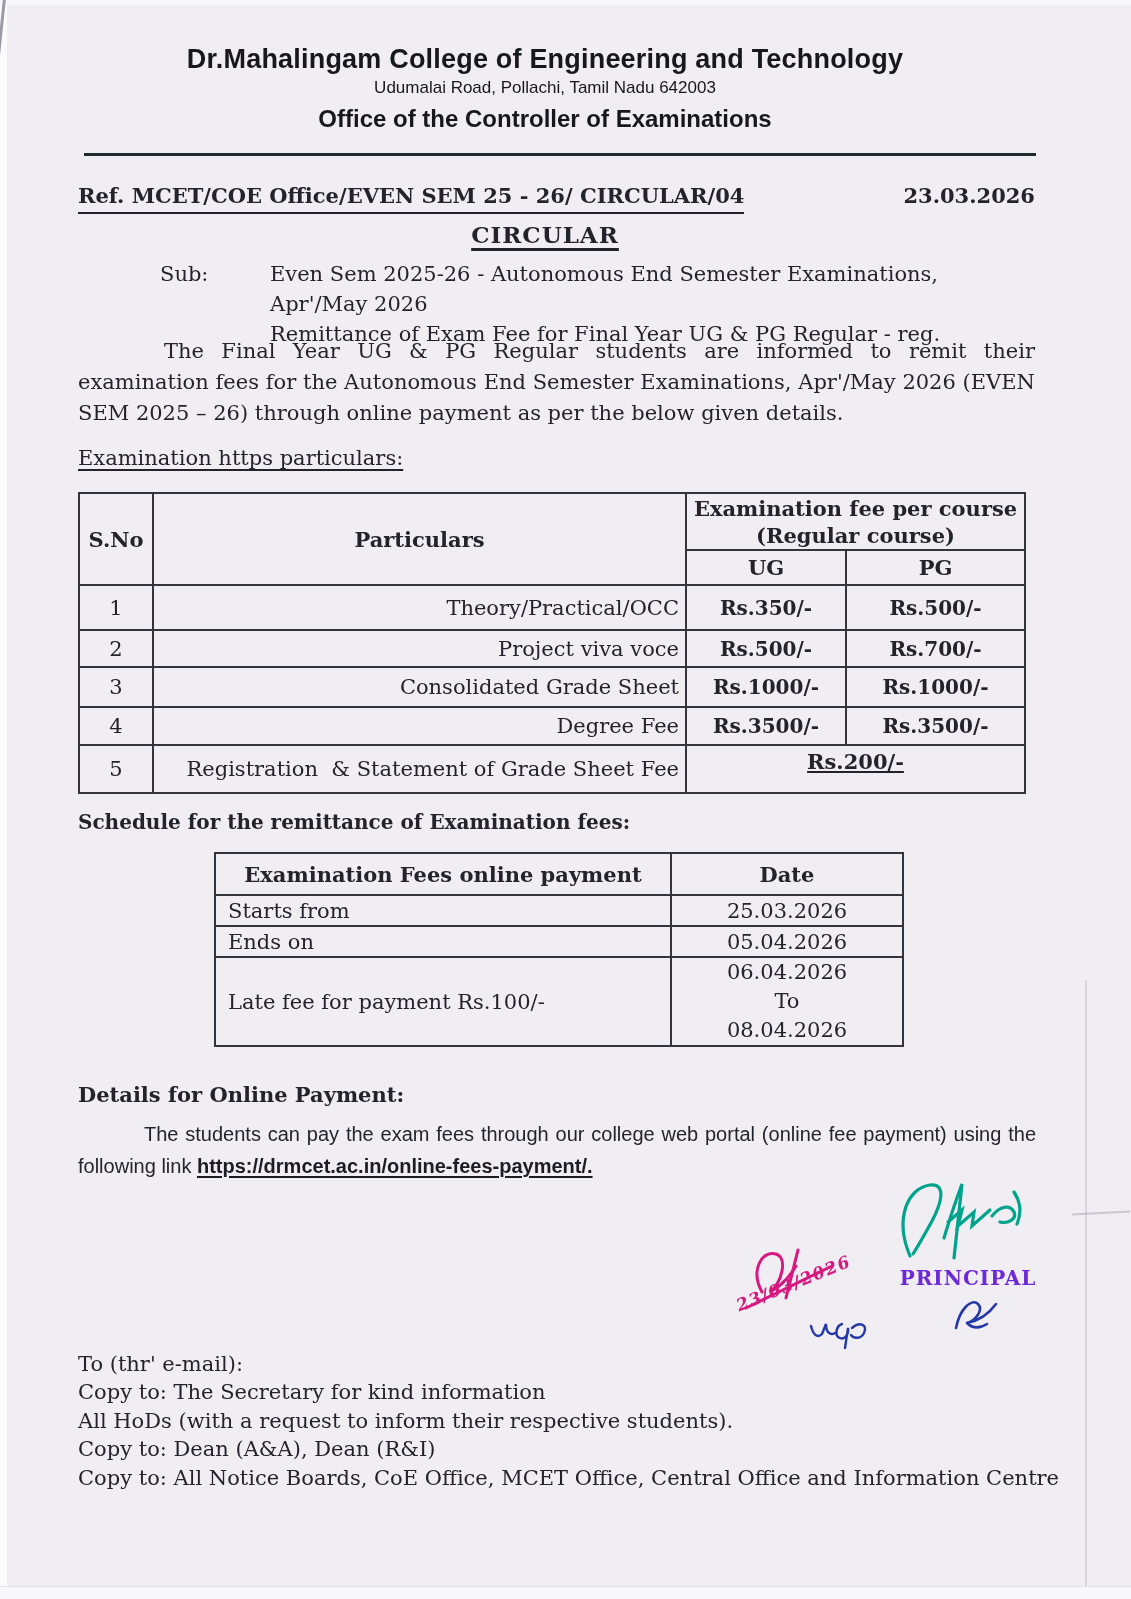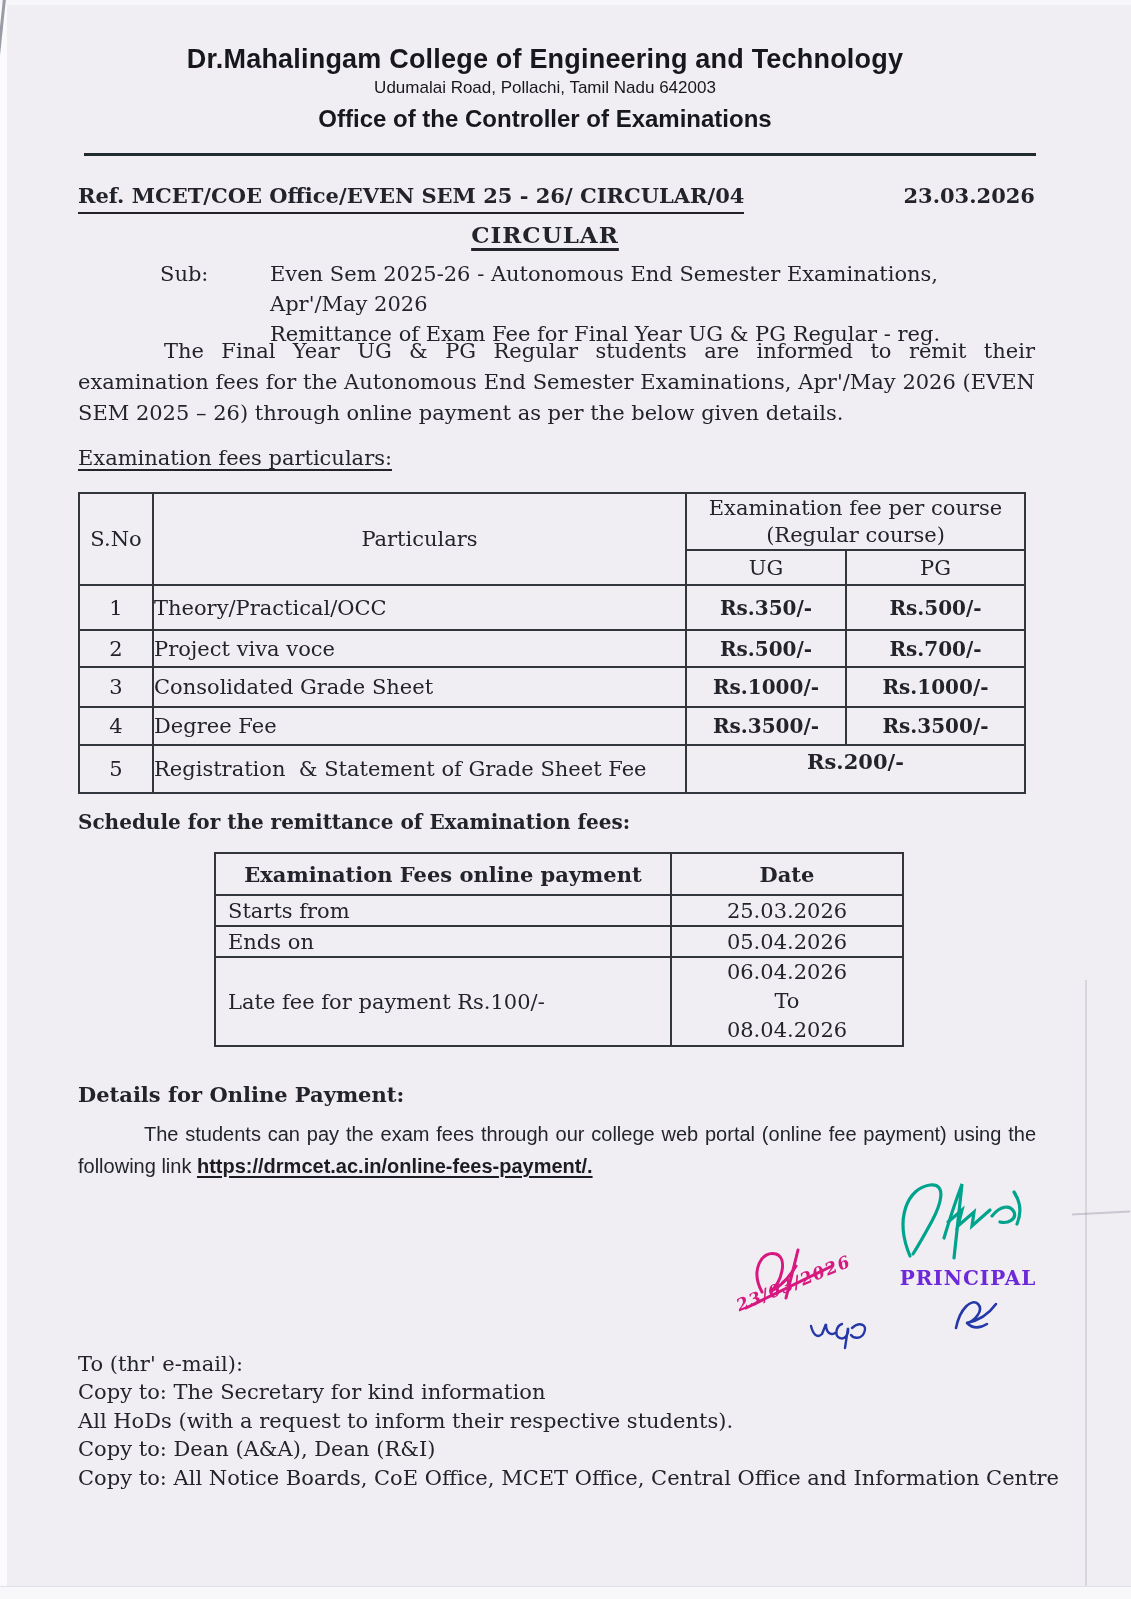--- a/index.html
+++ b/index.html
@@ -44,27 +44,27 @@
   
   .body-par{position:absolute;top:336px;left:78px;width:957px;margin:0;
     font-size:21px;line-height:31px;text-align:justify;text-indent:86px;}
 
   
   .fees-heading{position:absolute;top:446px;left:78px;font-size:21px;
     text-decoration:underline;text-underline-offset:4px;text-decoration-thickness:1.5px;}
   table{border-collapse:collapse;table-layout:fixed;}
   .fees-table{position:absolute;top:492px;left:78px;width:946px;font-size:21px;}
   .fees-table th,.fees-table td{border:2px solid #33353d;padding:0 6px;}
-  .fees-table th{font-weight:normal;text-align:center;}
+  .fees-table th{font-weight:bold;text-align:center;}
   .fee-group{line-height:27px;height:57px;}
   .row-ugpg th{height:35px;}
   .fees-table td.sno{text-align:center;}
-  .fees-table td.part{text-align:left;padding-left:0;white-space:pre-wrap;margin-top:24px;}
+  .fees-table td.part{text-align:right;padding-left:0;white-space:pre-wrap;margin-top:24px;}
   .fees-table td.fee{text-align:center;font-weight:bold;font-size:20px;}
-  .fees-table td.fee-merged{text-align:center;font-weight:bold;font-size:21px;vertical-align:top;padding-top:3px;}
+  .fees-table td.fee-merged{text-align:center;font-weight:bold;font-size:21px;vertical-align:top;padding-top:3px;text-decoration:underline;}
   .fr1 td{height:45px;} .fr2 td{height:37px;} .fr3 td{height:40px;} .fr4 td{height:38px;} .fr5 td{height:48px;}
 
   
   .schedule-heading{position:absolute;top:810px;left:78px;font-weight:bold;font-size:20px;}
   .schedule-table{position:absolute;top:852px;left:214px;width:688px;font-size:21px;}
   .schedule-table th,.schedule-table td{border:2px solid #33353d;padding:0 6px;}
   .schedule-table th{font-weight:bold;height:42px;text-align:center;}
   .schedule-table td.lbl{text-align:left;padding-left:12px;height:31px;}
   .schedule-table td.dt{text-align:center;}
   .late-dates{line-height:29px;padding:3px 0;margin-top:42px;}
@@ -115,21 +115,21 @@
   <div class="subject">
     <span class="sub-label">Sub:</span>
     <span class="sub-content">
       <span>Even Sem 2025-26 - Autonomous End Semester Examinations, Apr'/May 2026</span><br>
       <span>Remittance of Exam Fee for Final Year UG &amp; PG Regular - reg.</span>
     </span>
   </div>
 
   <p class="body-par">The Final Year UG &amp; PG Regular students are informed to remit their examination fees for the Autonomous End Semester Examinations, Apr'/May 2026 (EVEN SEM 2025 – 26) through online payment as per the below given details.</p>
 
-  <div class="fees-heading">Examination fees particulars:</div>
+  <div class="fees-heading">Examination https particulars:</div>
 
   <table class="fees-table">
     <colgroup>
         <col style="width:74px">
         <col style="width:533px">
         <col style="width:160px">
         <col style="width:179px">
       </colgroup>
     <thead>
       <tr>

